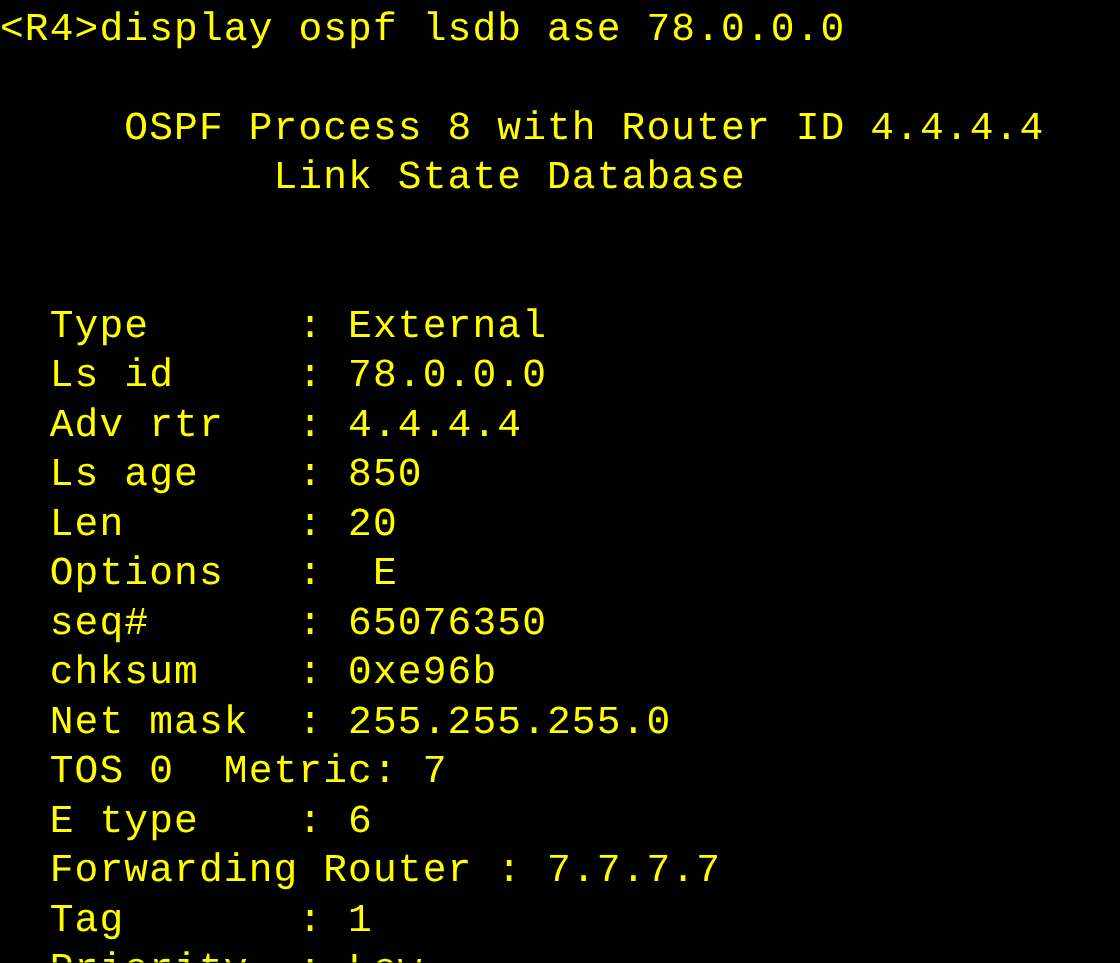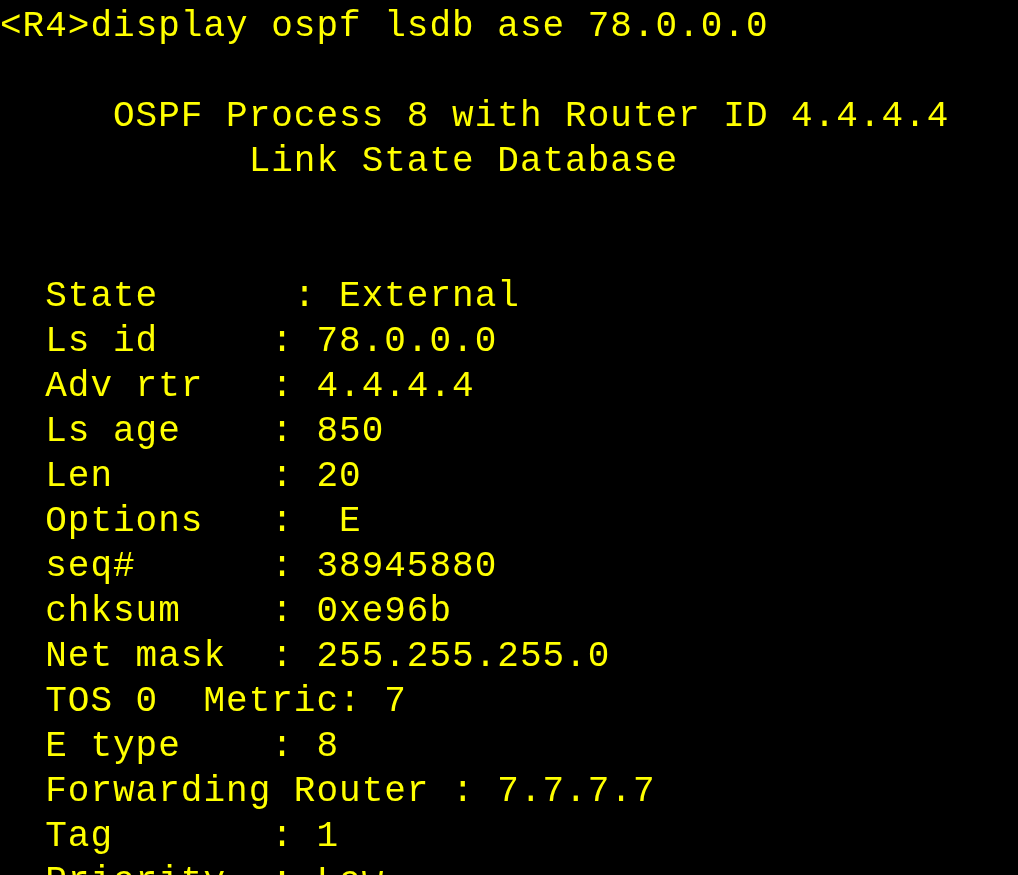--- a/index.html
+++ b/index.html
@@ -22,26 +22,26 @@
 </style>
 </head>
 <body>
 
 <div class="terminal"><span>&lt;R4&gt;</span><span>display ospf lsdb ase 78.0.0.0</span>
 
 <span>     OSPF Process 8 with Router ID 4.4.4.4</span>
 <span>           Link State Database</span>
 
 
-<span>  State      : External</span>
+<span>  Type      : External</span>
 <span>  Ls id     : 78.0.0.0</span>
 <span>  Adv rtr   : 4.4.4.4</span>
 <span>  Ls age    : 850</span>
 <span>  Len       : 20</span>
 <span>  Options   :  E</span>
-<span>  seq#      : 38945880</span>
+<span>  seq#      : 65076350</span>
 <span>  chksum    : 0xe96b</span>
 <span>  Net mask  : 255.255.255.0</span>
 <span>  TOS 0  Metric: 7</span>
-<span>  E type    : 8</span>
+<span>  E type    : 6</span>
 <span>  Forwarding Router : 7.7.7.7</span>
 <span>  Tag       : 1</span>
 <span>  Priority  : Low</span></div>
 
 </body></html>

